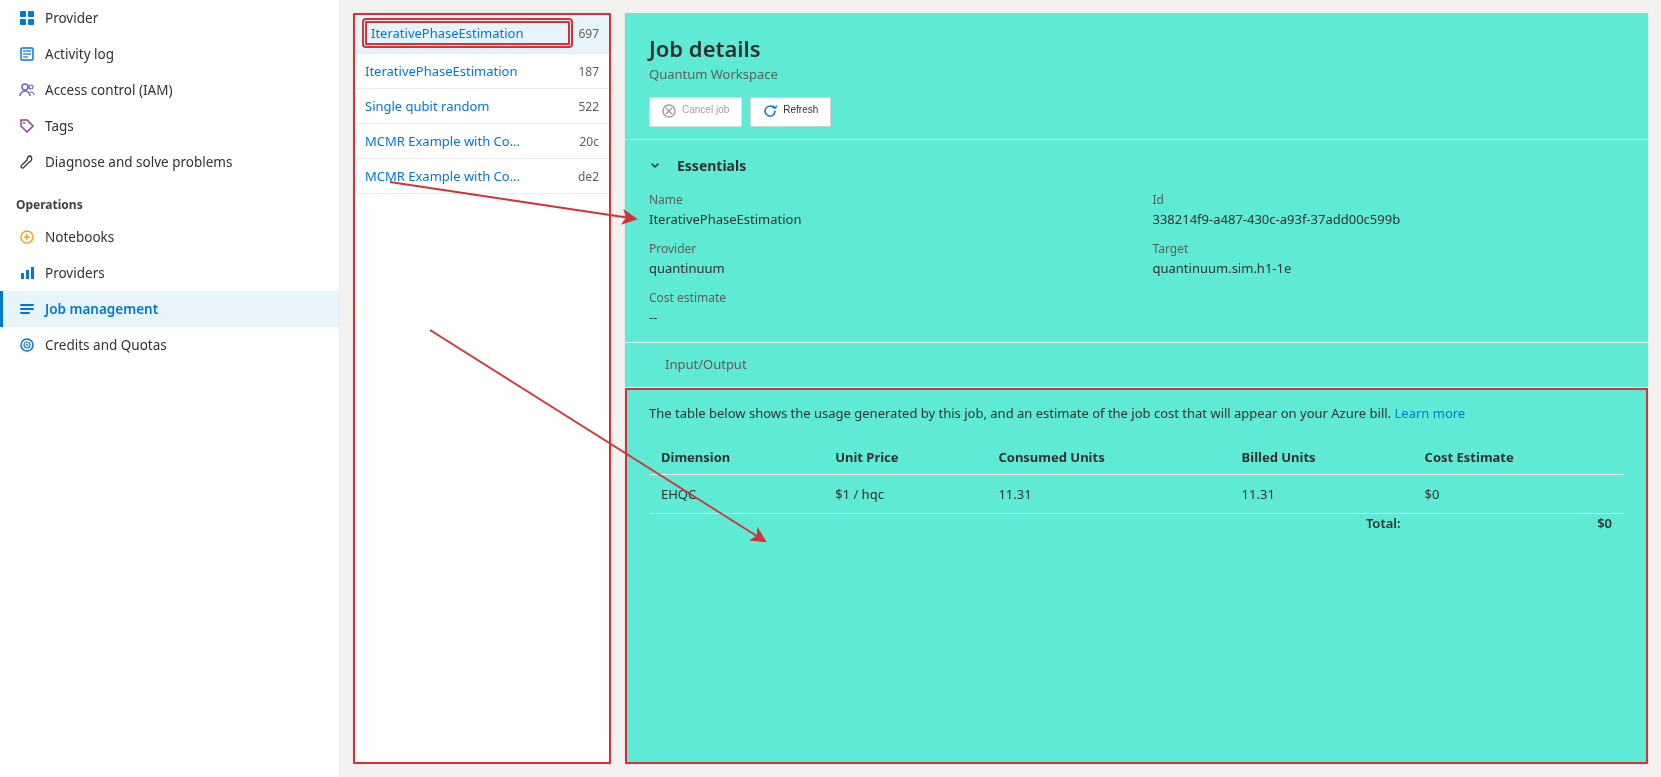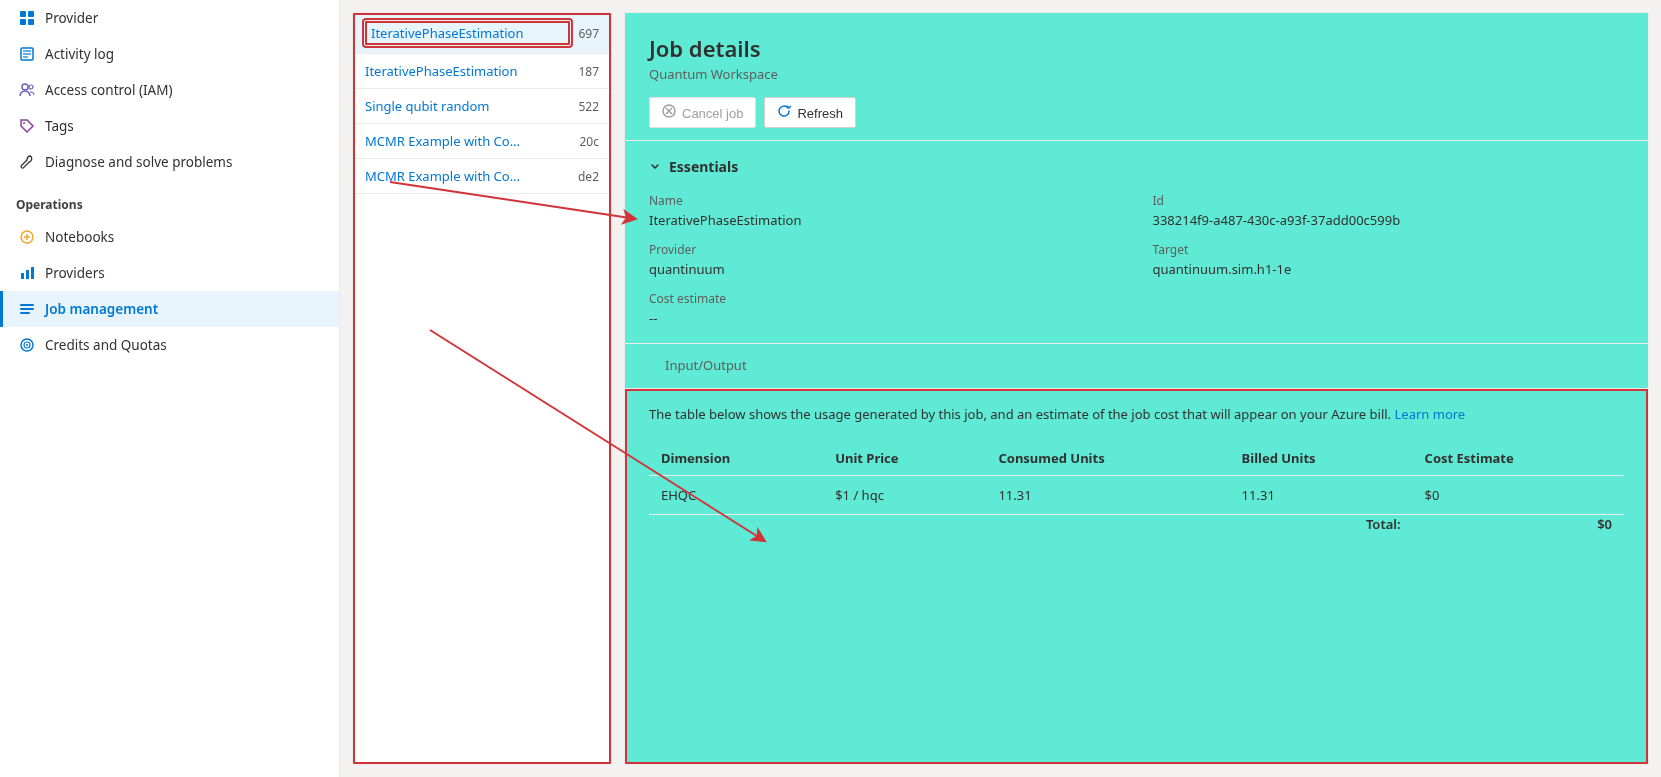--- a/index.html
+++ b/index.html
@@ -137,41 +137,41 @@
       color: #605e5c;
       margin-bottom: 14px;
     }
     .toolbar {
       display: flex;
       gap: 8px;
       align-items: center;
     }
     .toolbar-btn {
       display: flex;
-      align-items: flex-end;
+      align-items: flex-start;
       gap: 6px;
       padding: 6px 12px;
       border: 1px solid #d2d0ce;
       background: #fff;
       border-radius: 2px;
       cursor: pointer;
-      font-size: 13px;
+      font-size: 10px;
       color: #323130;
     }
     .toolbar-btn.disabled { color: #a19f9d; border-color: #e1dfdd; cursor: default; }
 
     
     .essentials-section {
       padding: 16px 24px;
       border-bottom: 1px solid #edebe9;
     }
     .essentials-header {
       display: flex;
       align-items: center;
-      gap: 8px;
+      gap: 16px;
       font-size: 14px;
       font-weight: 700;
       color: #323130;
       margin-bottom: 16px;
       cursor: pointer;
     }
     .essentials-grid {
       display: grid;
       grid-template-columns: 1fr 1fr;
       gap: 12px 32px;

